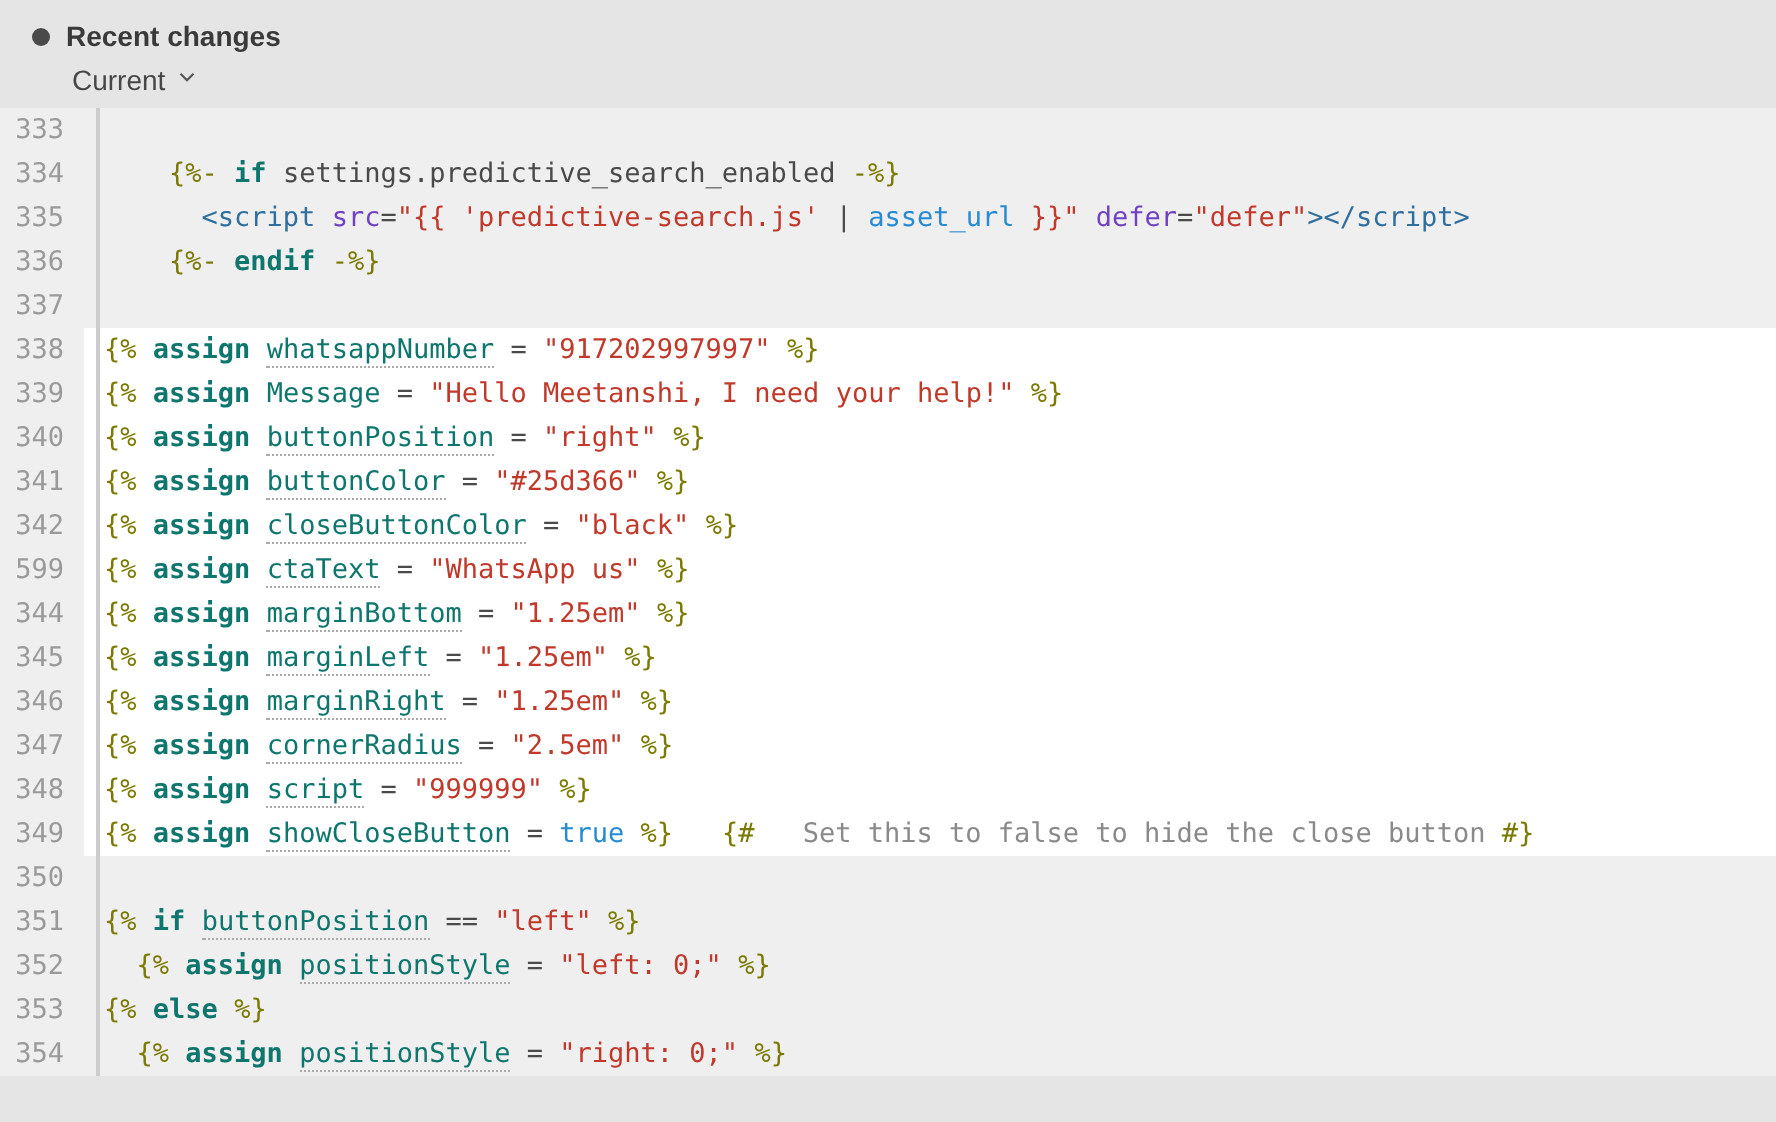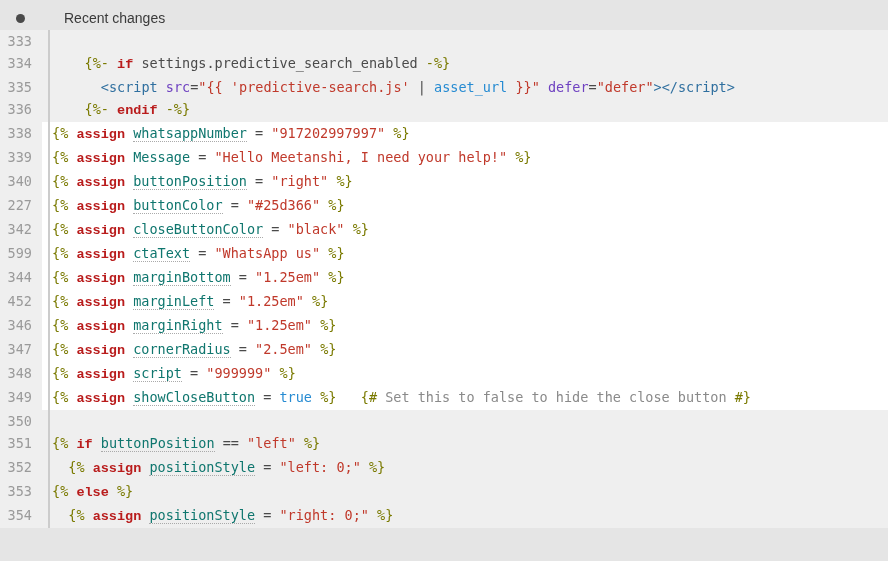--- a/index.html
+++ b/index.html
@@ -14,21 +14,21 @@
   .panel { padding: 6px 8px 0 8px; }
   .header-row {
     display: flex; align-items: center; gap: 8px;
     padding: 4px 8px;
   }
   .dirty-dot {
     width: 9px; height: 9px; border-radius: 50%;
     background: #4a4a4a;
     flex: 0 0 auto;
   }
-  .title { font-weight: 400; color: #3a3a3a; margin-left: 31px; }
+  .title { font-weight: 700; color: #3a3a3a; }
   .current-row {
     display: flex; align-items: center; gap: 4px;
     padding: 2px 8px 6px 28px;
     color: #474747;
     cursor: pointer;
   }
   .chevron svg { width: 13px; height: 13px; }
   .editor {
     background: #efefef;
     font-family: ui-monospace, Menlo, Consolas, monospace;
@@ -46,38 +46,46 @@
     color: #9a9a9a; padding-right: 10px;
     flex: 0 0 auto;
     user-select: none;
   }
   .code {
     white-space: pre; flex: 1; padding-left: 10px;
     color: #4a4a4a;
   }
   .hl .code { background: #ffffff; }
   
-  .kw   { color: #b91c1c; font-weight: 700; font-family: Liberation Mono, monospace; }
+  .kw   { color: #0f766e; font-weight: 700; }
   .br   { color: #7a7a00; }
   .str  { color: #c0392b; }
   .var  { color: #0f766e; }
   .true { color: #268bd2; }
   .tag  { color: #2f6f9f; }
   .attr { color: #6f42c1; }
   .fn   { color: #268bd2; }
-  .cmt  { color: #8a8a8a; }
+  .cmt  { color: #8a8a8a; margin-left: 16px; }
   .underline { border-bottom: 1px dotted #aaa; }
 </style>
 </head>
 <body>
 
 <div class="panel">
   <div class="header-row">
     <span class="dirty-dot"></span>
     <span class="title">Recent changes</span>
+  </div>
+  <div class="current-row">
+    <span>Current</span>
+    <span class="chevron">
+      <svg viewBox="0 0 24 24" fill="none" stroke="#555" stroke-width="2">
+          <polyline points="6 9 12 15 18 9"></polyline>
+        </svg>
+    </span>
   </div>
 </div>
 
 <div class="editor" id="editor">
   <div class="gutter-border"></div>
 <div class="line">
       <div class="ln">333</div>
       <div class="code"></div>
     </div>
     <div class="line">
@@ -85,50 +93,54 @@
       <div class="code">    <span class="br">{%-</span> <span class="kw">if</span> settings.predictive_search_enabled <span class="br">-%}</span></div>
     </div>
     <div class="line">
       <div class="ln">335</div>
       <div class="code">      <span class="tag">&lt;script</span> <span class="attr">src</span>=<span class="str">"{{ 'predictive-search.js'</span> | <span class="fn">asset_url</span> <span class="str">}}"</span> <span class="attr">defer</span>=<span class="str">"defer"</span><span class="tag">&gt;&lt;/script&gt;</span></div>
     </div>
     <div class="line">
       <div class="ln">336</div>
       <div class="code">    <span class="br">{%-</span> <span class="kw">endif</span> <span class="br">-%}</span></div>
     </div>
+    <div class="line">
+      <div class="ln">337</div>
+      <div class="code"></div>
+    </div>
     <div class="line hl">
       <div class="ln">338</div>
       <div class="code"><span class="br">{%</span> <span class="kw">assign</span> <span class="var underline">whatsappNumber</span> = <span class="str">"917202997997"</span> <span class="br">%}</span></div>
     </div>
     <div class="line hl">
       <div class="ln">339</div>
       <div class="code"><span class="br">{%</span> <span class="kw">assign</span> <span class="var">Message</span> = <span class="str">"Hello Meetanshi, I need your help!"</span> <span class="br">%}</span></div>
     </div>
     <div class="line hl">
       <div class="ln">340</div>
       <div class="code"><span class="br">{%</span> <span class="kw">assign</span> <span class="var underline">buttonPosition</span> = <span class="str">"right"</span> <span class="br">%}</span></div>
     </div>
     <div class="line hl">
-      <div class="ln">227</div>
+      <div class="ln">341</div>
       <div class="code"><span class="br">{%</span> <span class="kw">assign</span> <span class="var underline">buttonColor</span> = <span class="str">"#25d366"</span> <span class="br">%}</span></div>
     </div>
     <div class="line hl">
       <div class="ln">342</div>
       <div class="code"><span class="br">{%</span> <span class="kw">assign</span> <span class="var underline">closeButtonColor</span> = <span class="str">"black"</span> <span class="br">%}</span></div>
     </div>
     <div class="line hl">
       <div class="ln">599</div>
       <div class="code"><span class="br">{%</span> <span class="kw">assign</span> <span class="var underline">ctaText</span> = <span class="str">"WhatsApp us"</span> <span class="br">%}</span></div>
     </div>
     <div class="line hl">
       <div class="ln">344</div>
       <div class="code"><span class="br">{%</span> <span class="kw">assign</span> <span class="var underline">marginBottom</span> = <span class="str">"1.25em"</span> <span class="br">%}</span></div>
     </div>
     <div class="line hl">
-      <div class="ln">452</div>
+      <div class="ln">345</div>
       <div class="code"><span class="br">{%</span> <span class="kw">assign</span> <span class="var underline">marginLeft</span> = <span class="str">"1.25em"</span> <span class="br">%}</span></div>
     </div>
     <div class="line hl">
       <div class="ln">346</div>
       <div class="code"><span class="br">{%</span> <span class="kw">assign</span> <span class="var underline">marginRight</span> = <span class="str">"1.25em"</span> <span class="br">%}</span></div>
     </div>
     <div class="line hl">
       <div class="ln">347</div>
       <div class="code"><span class="br">{%</span> <span class="kw">assign</span> <span class="var underline">cornerRadius</span> = <span class="str">"2.5em"</span> <span class="br">%}</span></div>
     </div>

